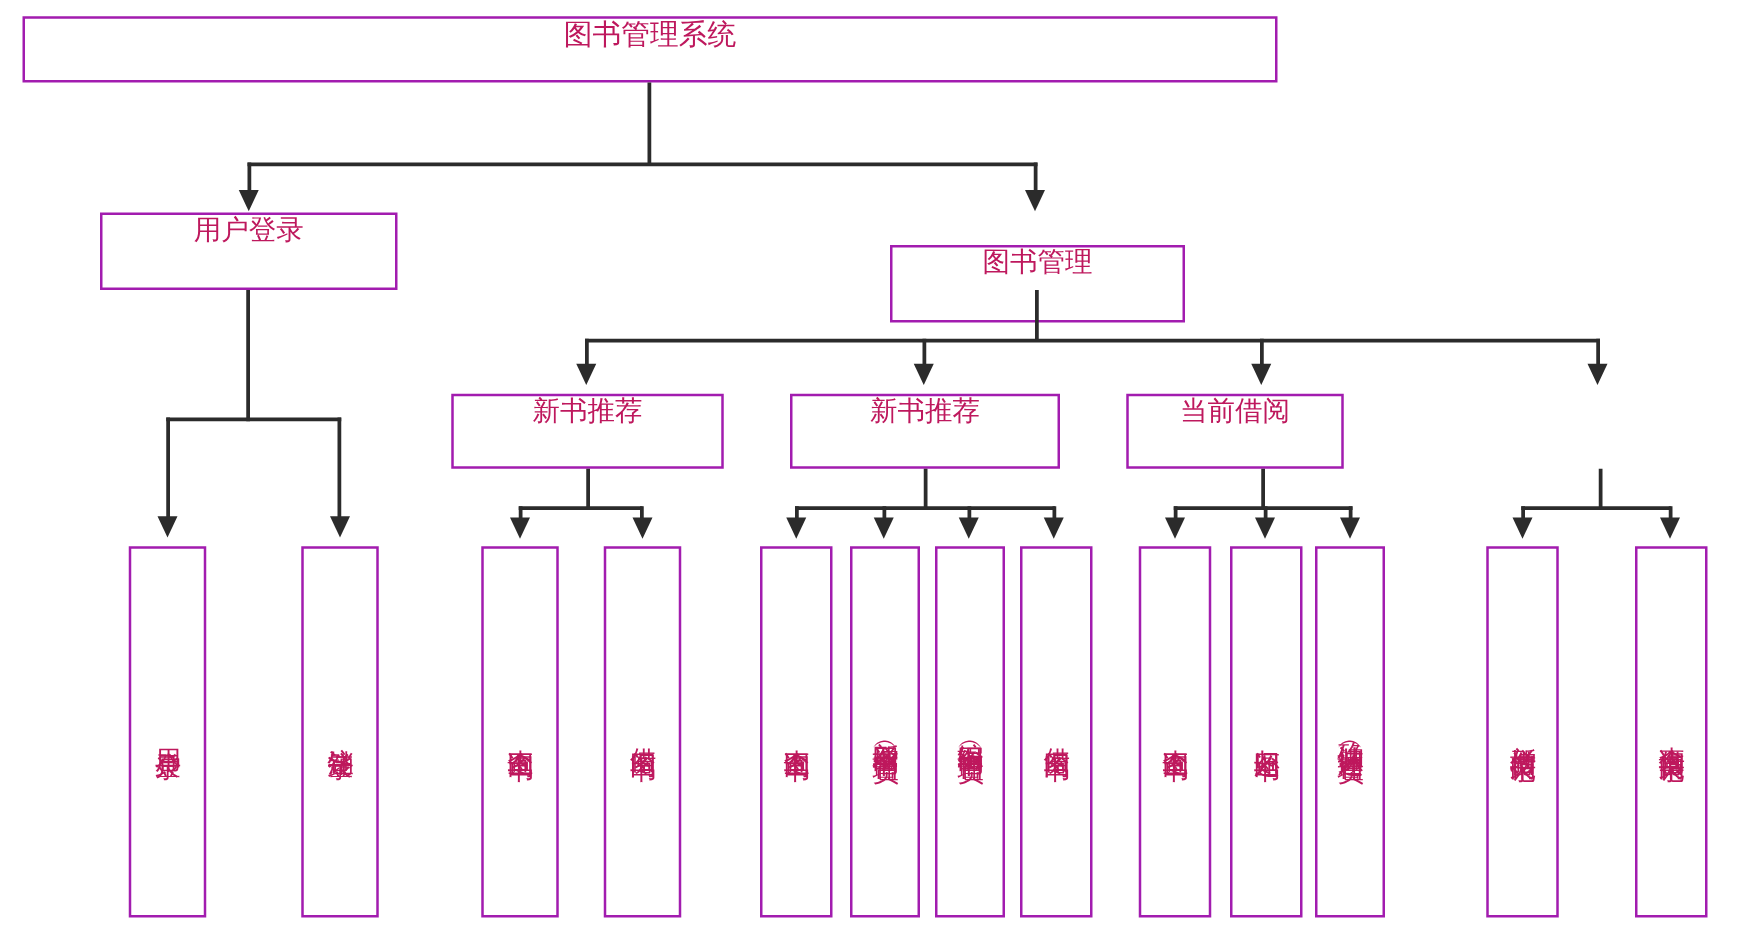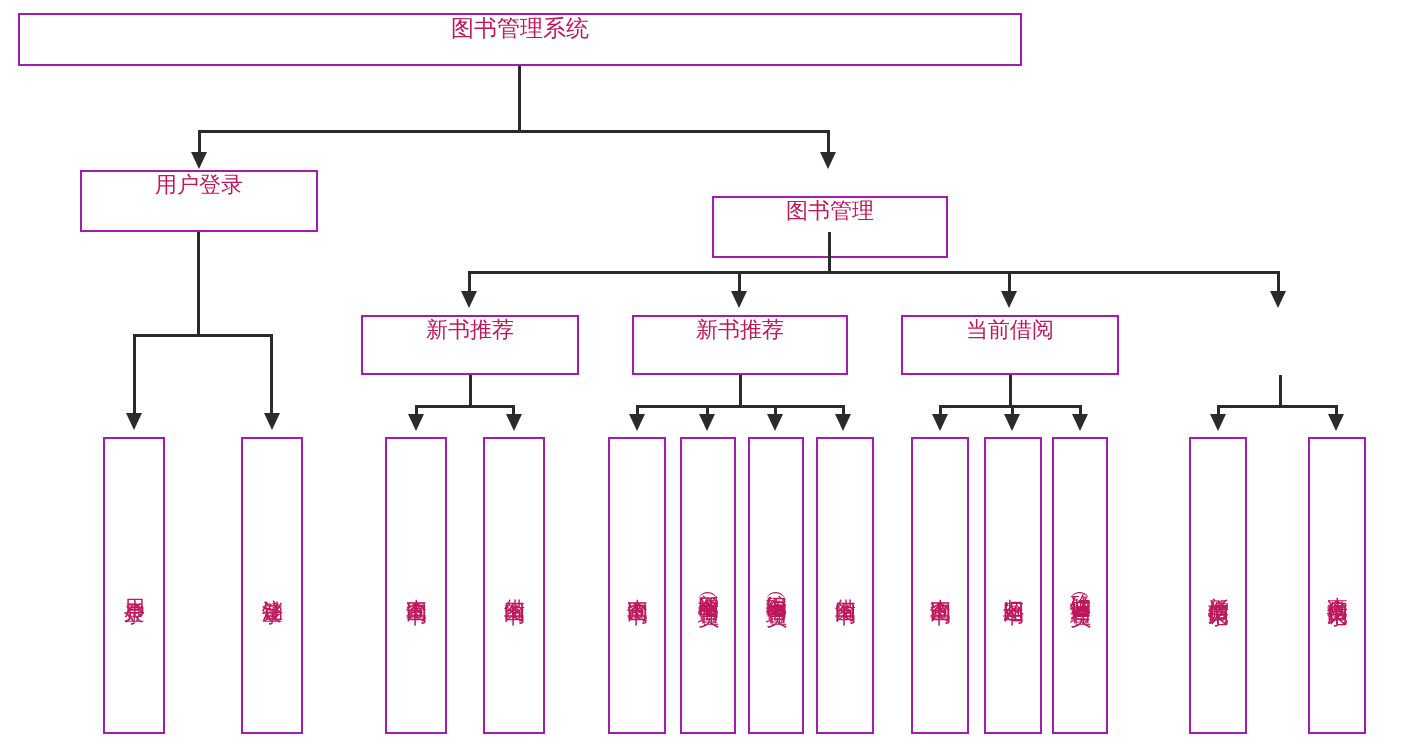--- a/index.html
+++ b/index.html
@@ -101,21 +101,21 @@
   <div class="arrow" style="left:731px;  top:291px;"></div>
   <div class="arrow" style="left:1001px; top:291px;"></div>
   <div class="arrow" style="left:1270px; top:291px;"></div>
 
   <div class="node lvl3" id="node-l3-0" style="left: 361px; top: 315px; width: 218px; height: 60px;">
     <span>新书推荐</span>
   </div>
   <div class="node lvl3" id="node-l3-1" style="left: 632px; top: 315px; width: 216px; height: 60px;">
     <span>新书推荐</span>
   </div>
-  <div class="node lvl3" id="node-l3-2" style="left: 901px; top: 315px; width: 218px; height: 60px;">
+  <div class="node lvl3" id="node-l3-2" style="left: 901px; top: 315px; width: 174px; height: 60px;">
     <span>当前借阅</span>
   </div>
 
   <div class="vline" style="left:197px; top:232px; height:105px;"></div>
   <div class="hline" style="left:133px; top:334px; width:140px;"></div>
   <div class="vline" style="left:133px; top:334px; height:81px;"></div>
   <div class="vline" style="left:270px; top:334px; height:81px;"></div>
   <div class="arrow" style="left:126px; top:413px;"></div>
   <div class="arrow" style="left:264px; top:413px;"></div>
 

